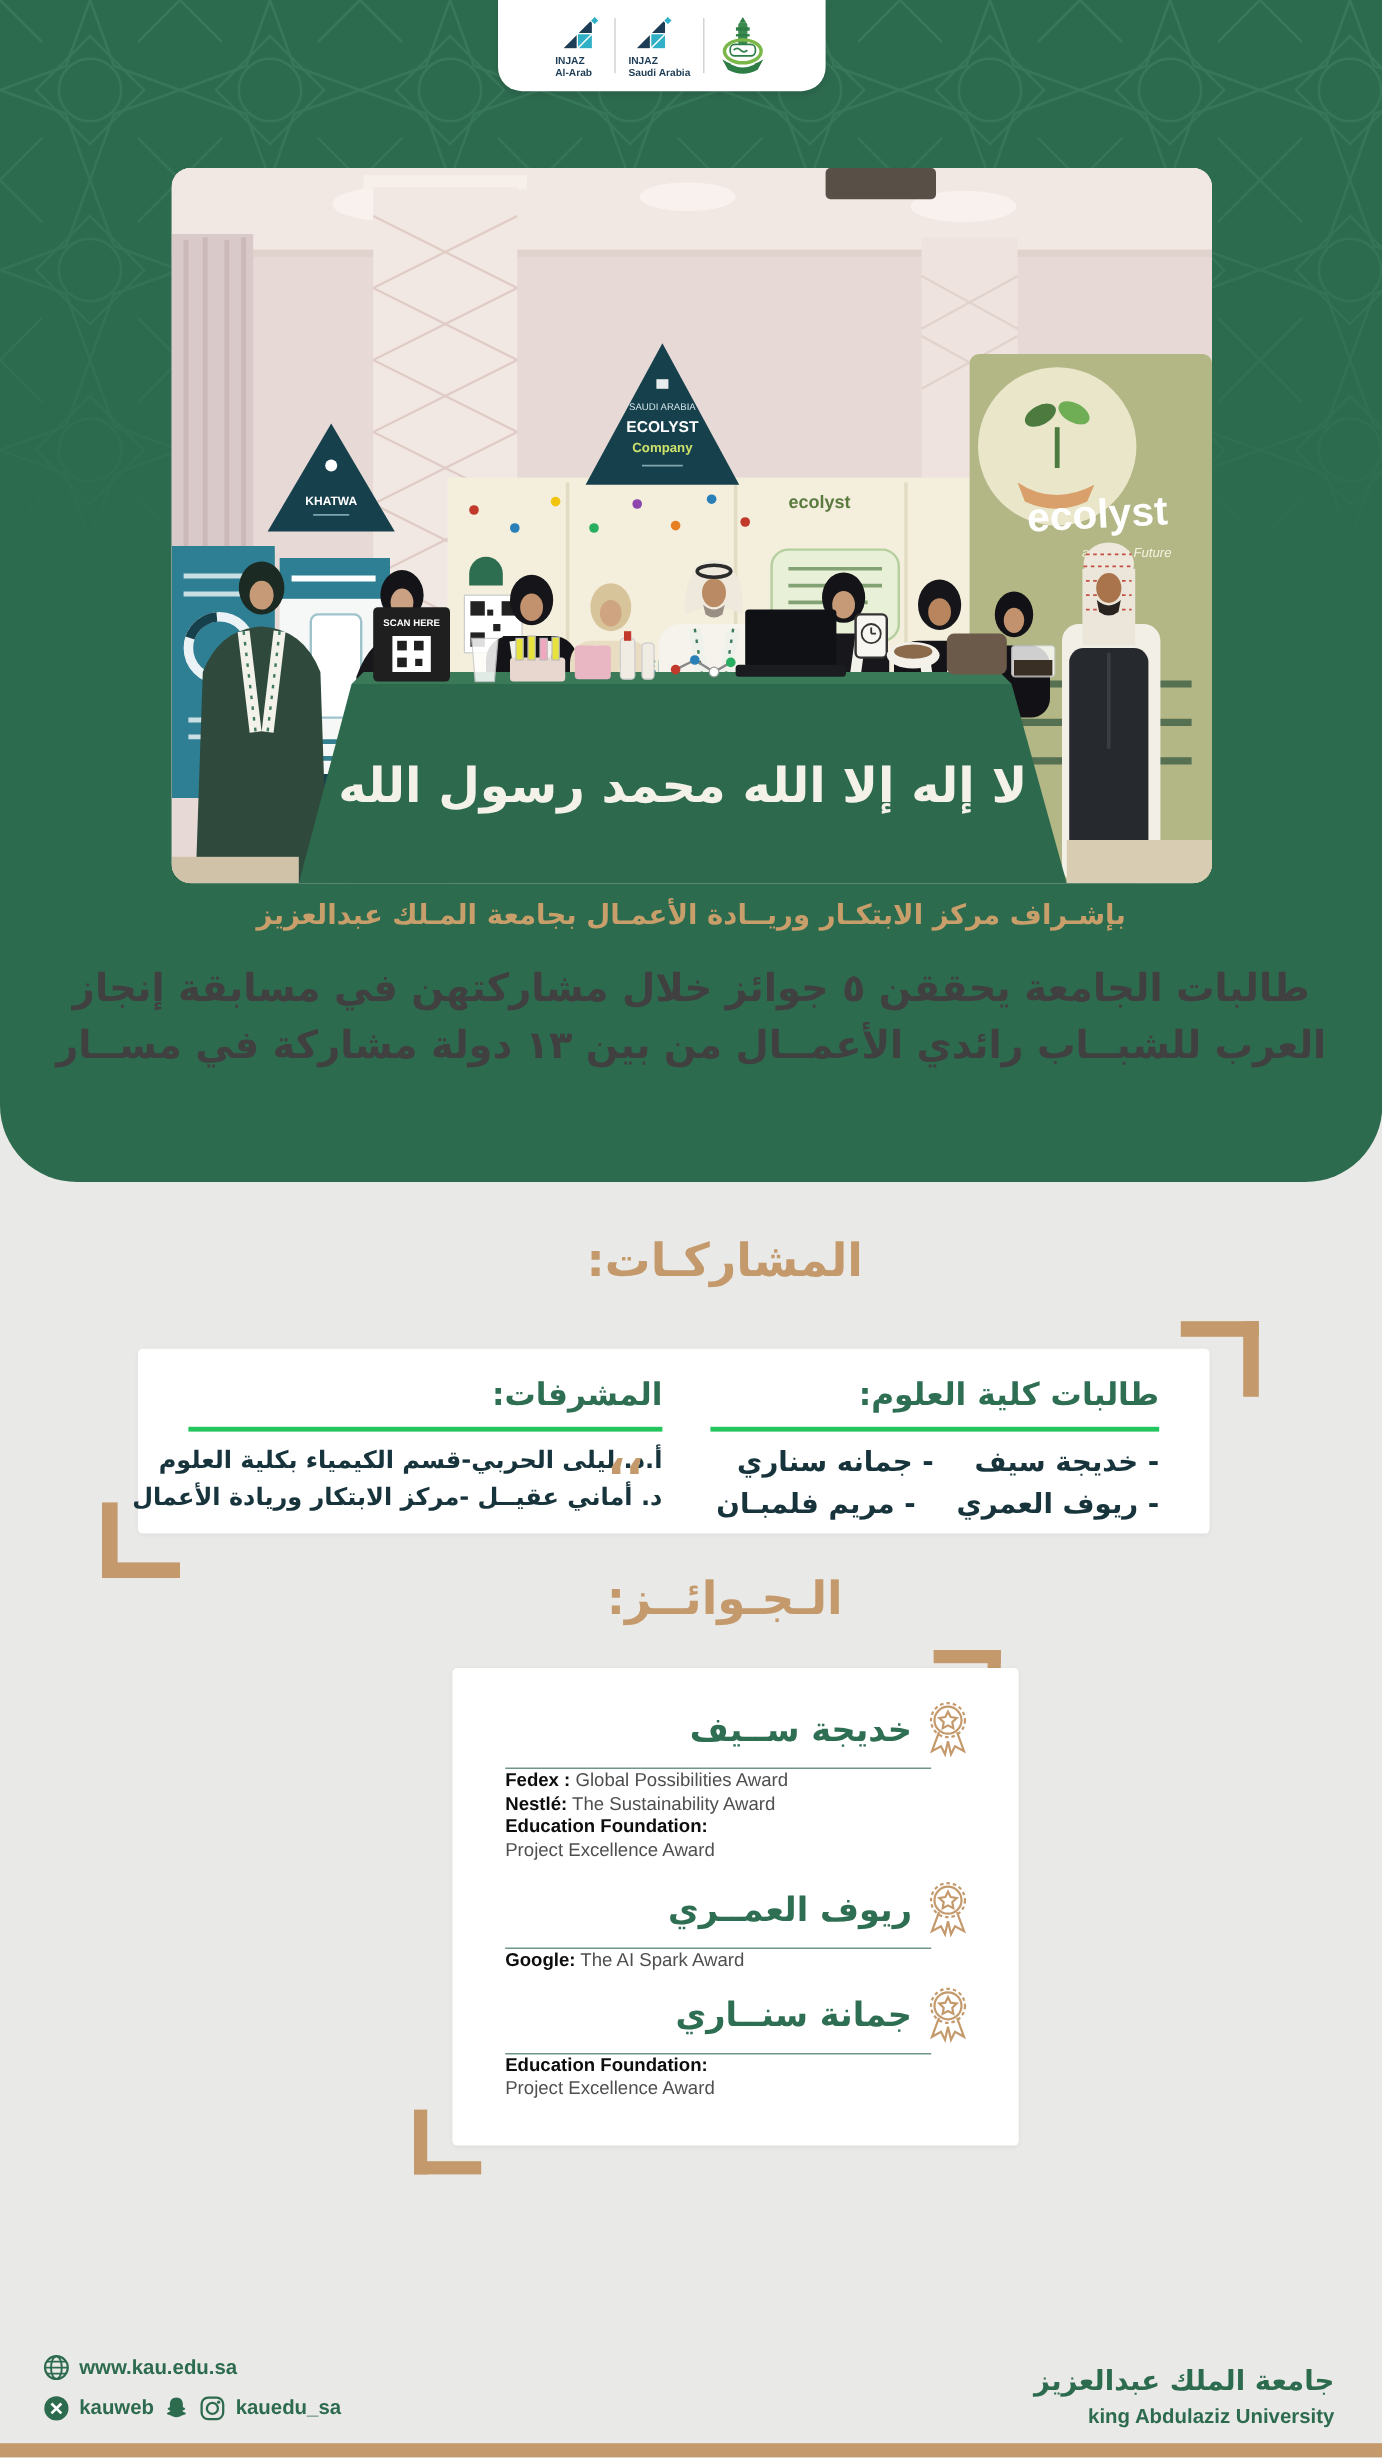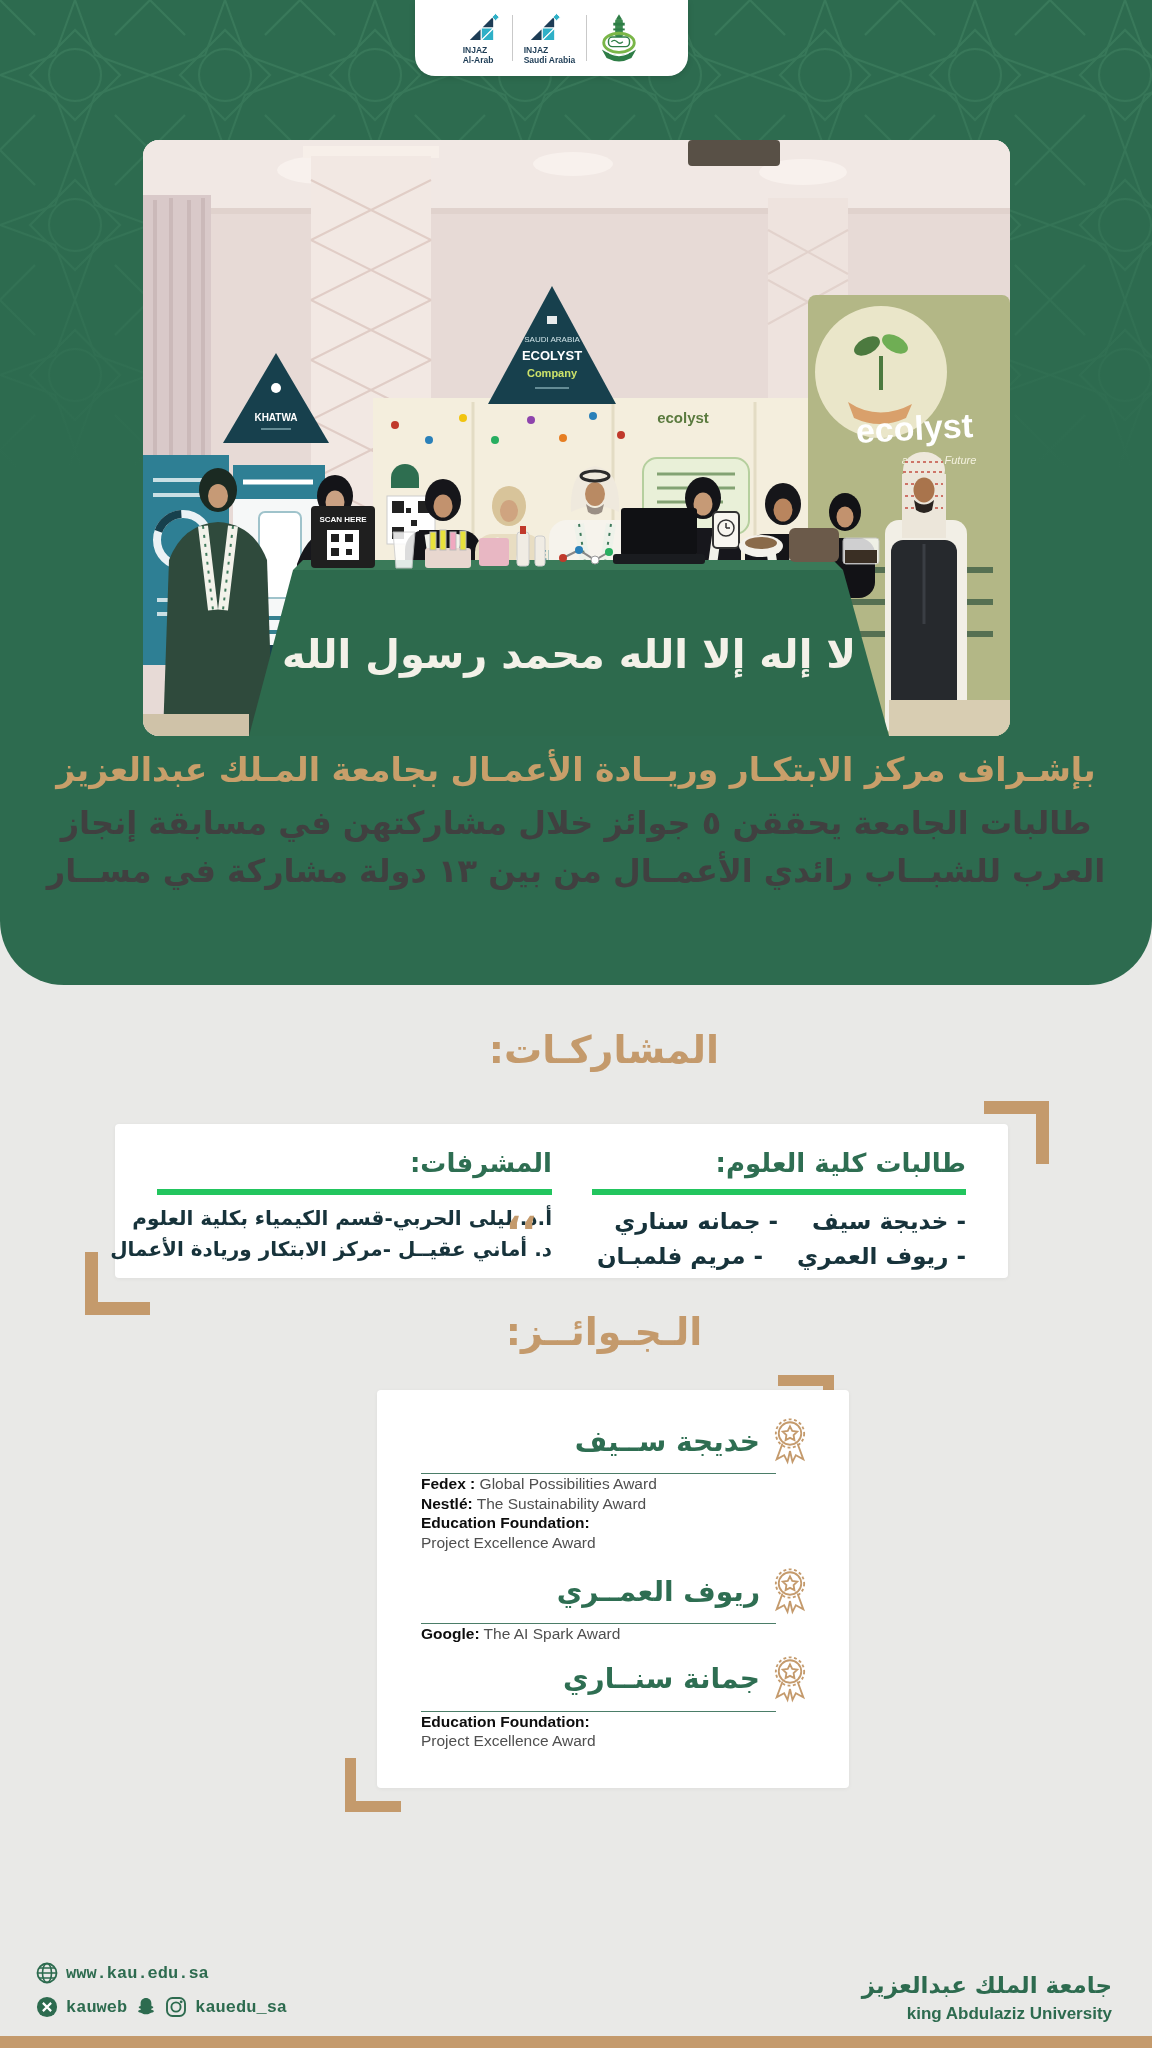--- a/index.html
+++ b/index.html
@@ -13,59 +13,59 @@
   
   .logo-card{left:415px;top:0;width:273px;height:76px;background:#ffffff;border-radius:0 0 20px 20px;
              display:flex;align-items:center;justify-content:center;gap:11px;box-shadow:0 2px 6px rgba(0,0,0,.12);}
   .logo-block{display:flex;flex-direction:column;align-items:flex-start;}
   .logo-label{font-family:"Liberation Sans",sans-serif;font-size:8.5px;font-weight:bold;color:#1d3c55;line-height:1.12;margin-top:1px;}
   .logo-sep{width:1px;height:46px;background:#c9c9c9;}
   
   .photo{left:143px;top:140px;width:867px;height:596px;border-radius:16px;overflow:hidden;background:#e7dad6;}
   
   .hero-gold{left:0;top:750px;width:1152px;text-align:center;direction:rtl;
-             color:#c89f6a;font-size:33px;font-weight:700;}
+             color:#c89f6a;font-size:23px;font-weight:700;}
   .hero-body{left:0;top:799px;width:1152px;text-align:center;direction:rtl;
              color:#404040;font-size:32px;font-weight:700;line-height:48px;}
   
   .sec-title{left:0;width:1152px;text-align:center;direction:rtl;color:#c49a6c;font-size:38px;font-weight:700;padding-left:28px;}
   
   .white-card{background:#ffffff;border-radius:4px;box-shadow:0 1px 4px rgba(0,0,0,.05);}
   .bracket{width:52px;height:50px;}
   .br-tr{border-top:13px solid #c49a6c;border-right:13px solid #c49a6c;}
   .br-bl{border-bottom:13px solid #c49a6c;border-left:13px solid #c49a6c;}
   .bracket.small{width:45px;height:43px;}
   .br-tr.small{border-width:11px;}
   .br-bl.small{border-width:11px;}
   
   .part-card{left:115px;top:1124px;width:893px;height:154px;display:flex;direction:rtl;
              padding:24px 42px;box-sizing:border-box;gap:40px;}
   .part-col{display:flex;flex-direction:column;}
   .col-students{width:375px;}
   .col-sup{width:395px;}
   .col-head{color:#2e6e52;font-size:26px;font-weight:700;direction:rtl;text-align:right;
-            padding-bottom:11px;border-bottom:6px solid #22c55e;}
+            padding-bottom:11px;border-bottom:4px solid #22c55e;}
   .names-rows{margin-top:13px;display:flex;flex-direction:column;gap:9px;}
   .names-row{display:flex;direction:rtl;gap:34px;color:#17333b;font-size:23px;font-weight:700;white-space:nowrap;}
   .sup-lines{margin-top:11px;display:flex;flex-direction:column;gap:7px;color:#17333b;font-size:20px;font-weight:700;
              direction:rtl;text-align:right;white-space:nowrap;}
   .quote-mark{left:506px;top:1192px;color:#c49a6c;font-size:40px;font-weight:700;}
   
   .awards-card{left:377px;top:1390px;width:472px;height:398px;box-sizing:border-box;
                padding:26px 37px 18px 44px;display:flex;flex-direction:column;}
   .award-head{display:flex;direction:rtl;align-items:center;gap:8px;}
   .award-name{color:#2e6e52;font-size:28px;font-weight:700;white-space:nowrap;}
   .award-underline{border-top:1.5px solid #4b7d68;margin:7px 36px 0 0;}
   .award-lines{direction:ltr;text-align:left;font-family:"Liberation Sans",sans-serif;font-size:15.5px;
                line-height:19.5px;color:#4f4f4f;}
   .award-lines b{color:#0d0d0d;}
   .mt14{margin-top:14px;} .mt10{margin-top:10px;}
   
   .foot-row{display:flex;align-items:center;gap:8px;color:#2d6b4f;
-            font-family:Liberation Mono, monospace;font-size:17px;font-weight:bold;}
+            font-family:Liberation Sans, sans-serif;font-size:17px;font-weight:bold;}
   .foot-right-ar{right:40px;top:1972px;color:#2d6b4f;font-size:23px;font-weight:700;direction:rtl;text-align:right;}
   .foot-right-en{right:40px;top:2004px;color:#2d6b4f;font-family:"Liberation Sans",sans-serif;
                  font-size:17px;font-weight:bold;text-align:right;margin-left:24px;}
   .gold-bar{left:0;top:2036px;width:1152px;height:12px;background:#c49a6c;}
   svg{display:block;}
 </style>
 </head>
 <body>
 
 <div id="page">

